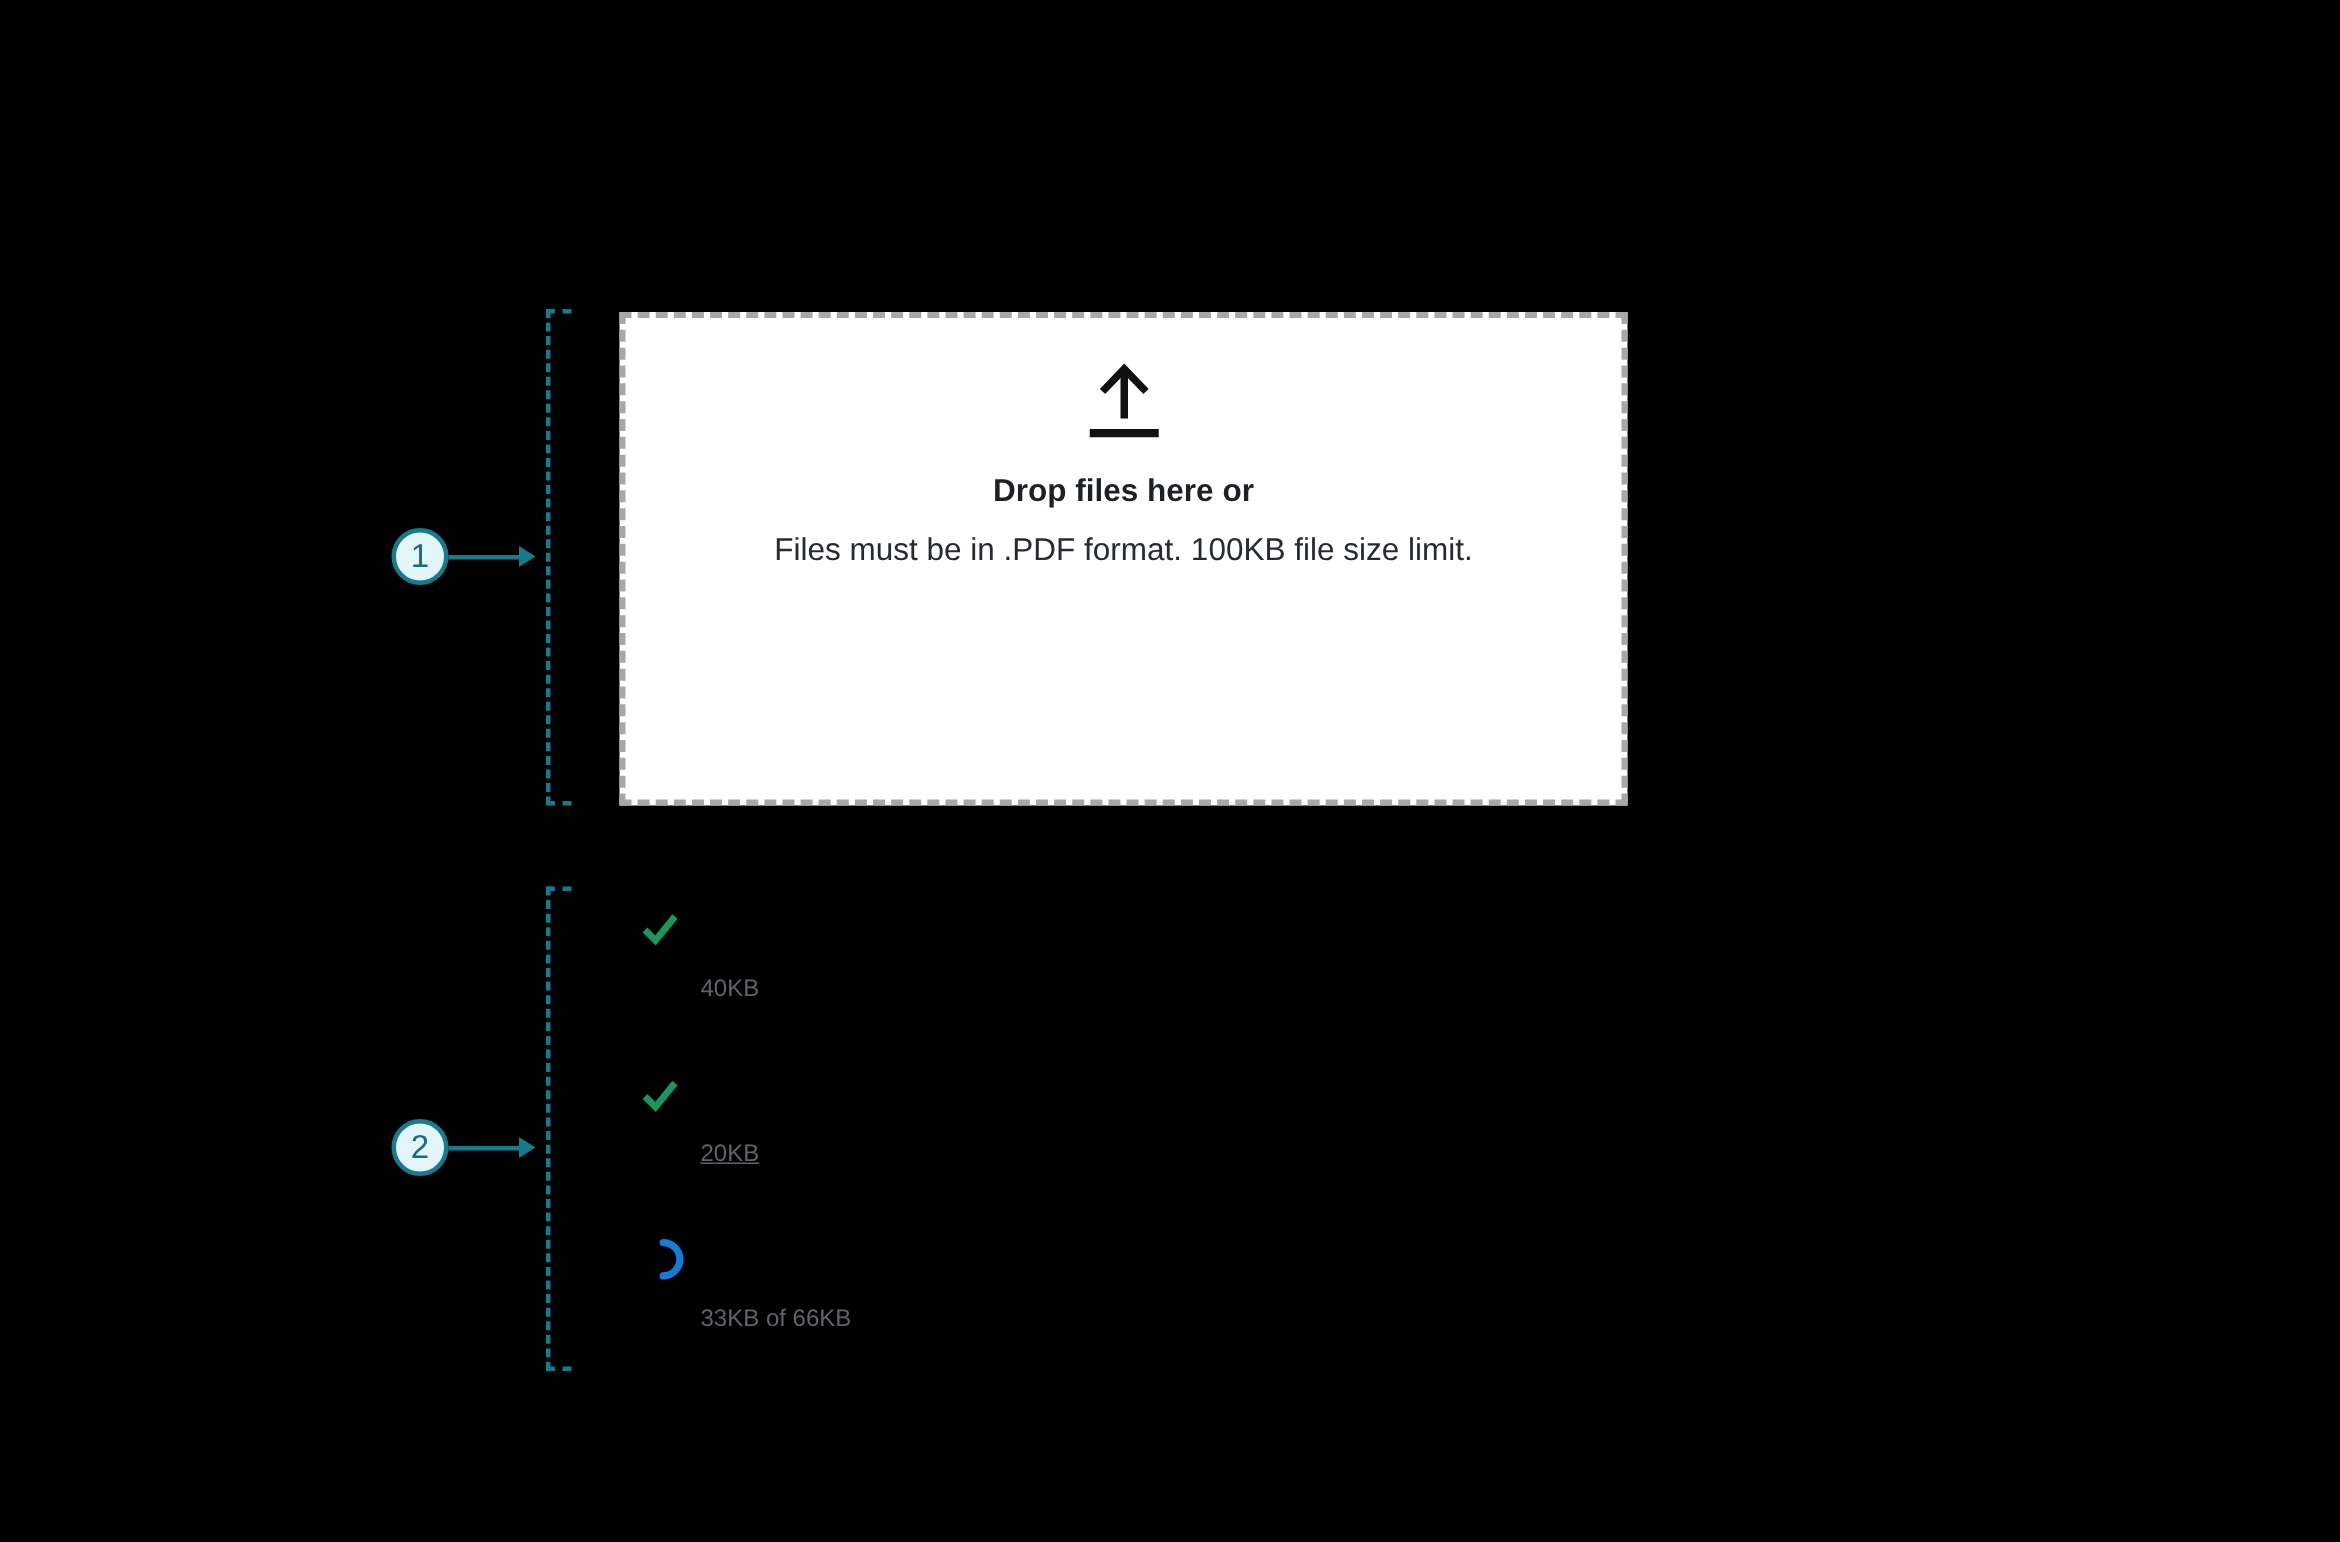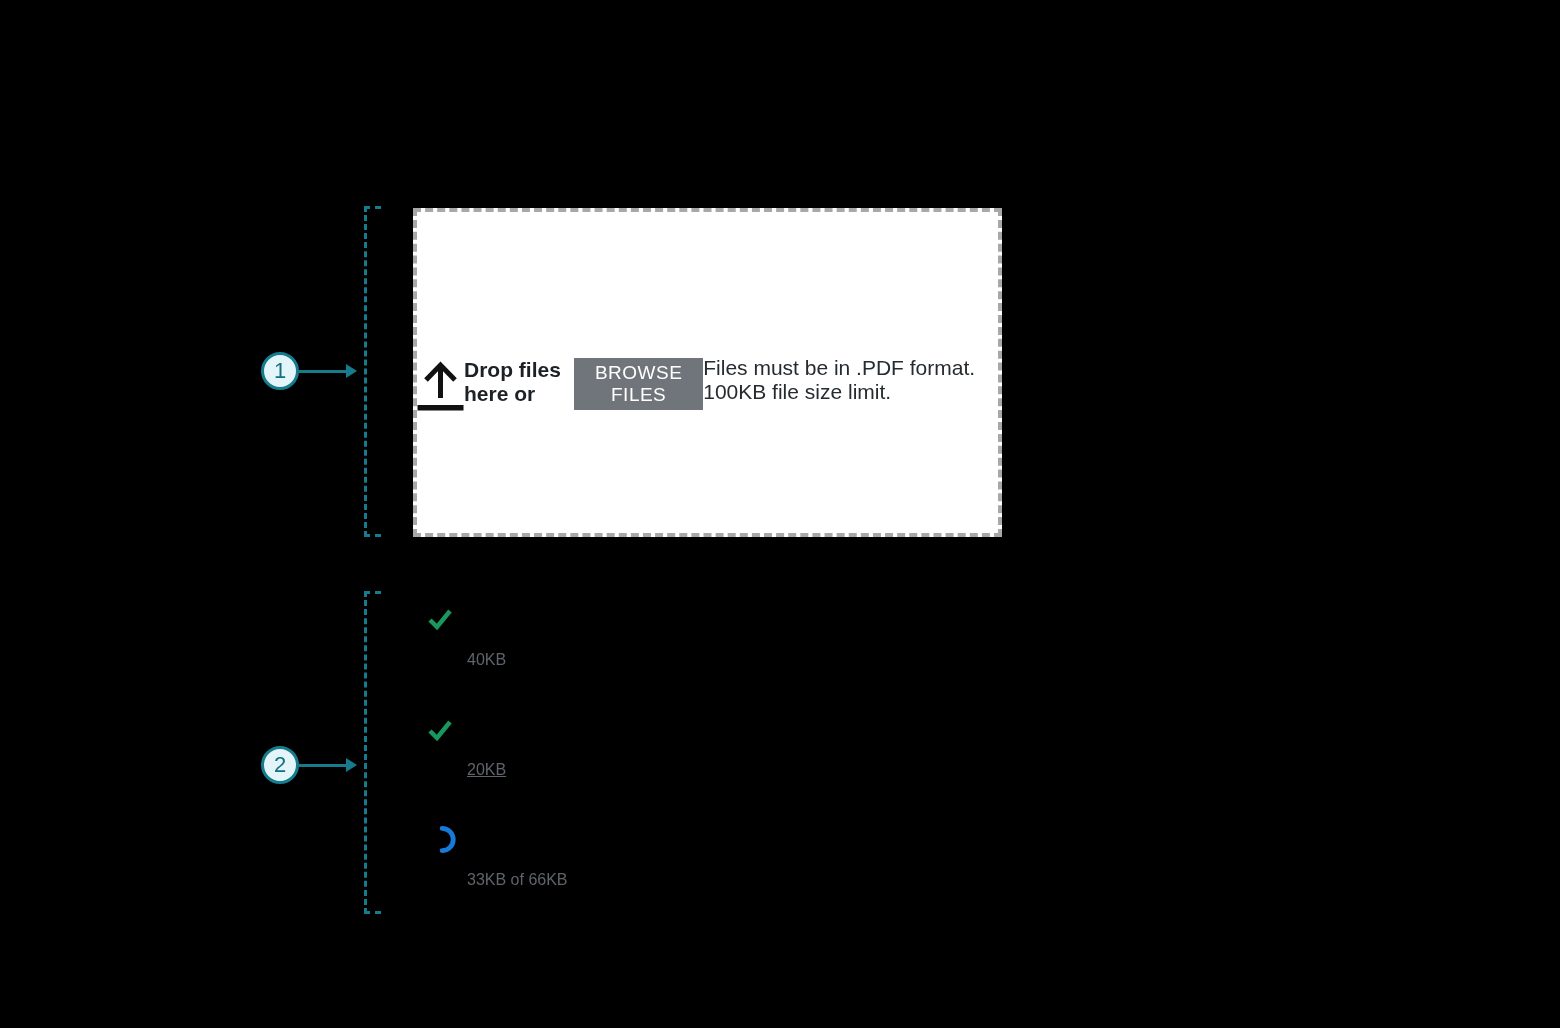--- a/index.html
+++ b/index.html
@@ -51,25 +51,25 @@
     border-bottom:3px dashed #157b8d;
     box-sizing:border-box;
   }
   .bracket-1{left:364px;top:206px;height:331px;}
   .bracket-2{left:364px;top:591px;height:323px;}
 
   
   .dropzone{
     position:absolute;
     left:413px;top:208px;
-    width:589px;height:329px;
+    width:672px;height:329px;
     box-sizing:border-box;
     background:#ffffff;
     border:4px dashed #a8a8a8;
-    display:flex;flex-direction:row;align-items:center;
+    display:flex;flex-direction:column;align-items:center;
   }
   .upload-icon{margin-top:23px;}
   .dropzone-title{
     margin-top:19px;
     font-size:21px;
     font-weight:bold;
     color:#1d2125;
   }
   .browse-btn{
     margin-top:22px;
@@ -120,21 +120,20 @@
 
   <div class="dropzone">
     <span class="upload-icon">
       <svg width="47" height="57" viewBox="0 0 47 57" aria-hidden="true">
         <polyline points="9,26 23.5,11 38,26" fill="none" stroke="#111" stroke-width="5"></polyline>
         <line x1="23.5" y1="13" x2="23.5" y2="44" stroke="#111" stroke-width="5"></line>
         <rect x="0.5" y="51" width="46" height="5.5" fill="#111"></rect>
       </svg>
     </span>
     <div class="dropzone-title">Drop files here or</div>
-    <button class="browse-btn">BROWSE FILES</button>
     <div class="dropzone-note">Files must be in .PDF format. 100KB file size limit.</div>
   </div>
 
   <div class="callout-circle callout-2">
     <span>2</span>
   </div>
   <div class="callout-arrow-line arrow-line-2"></div>
   <div class="callout-arrow-head arrow-head-2"></div>
   <div class="bracket bracket-2"></div>
 

